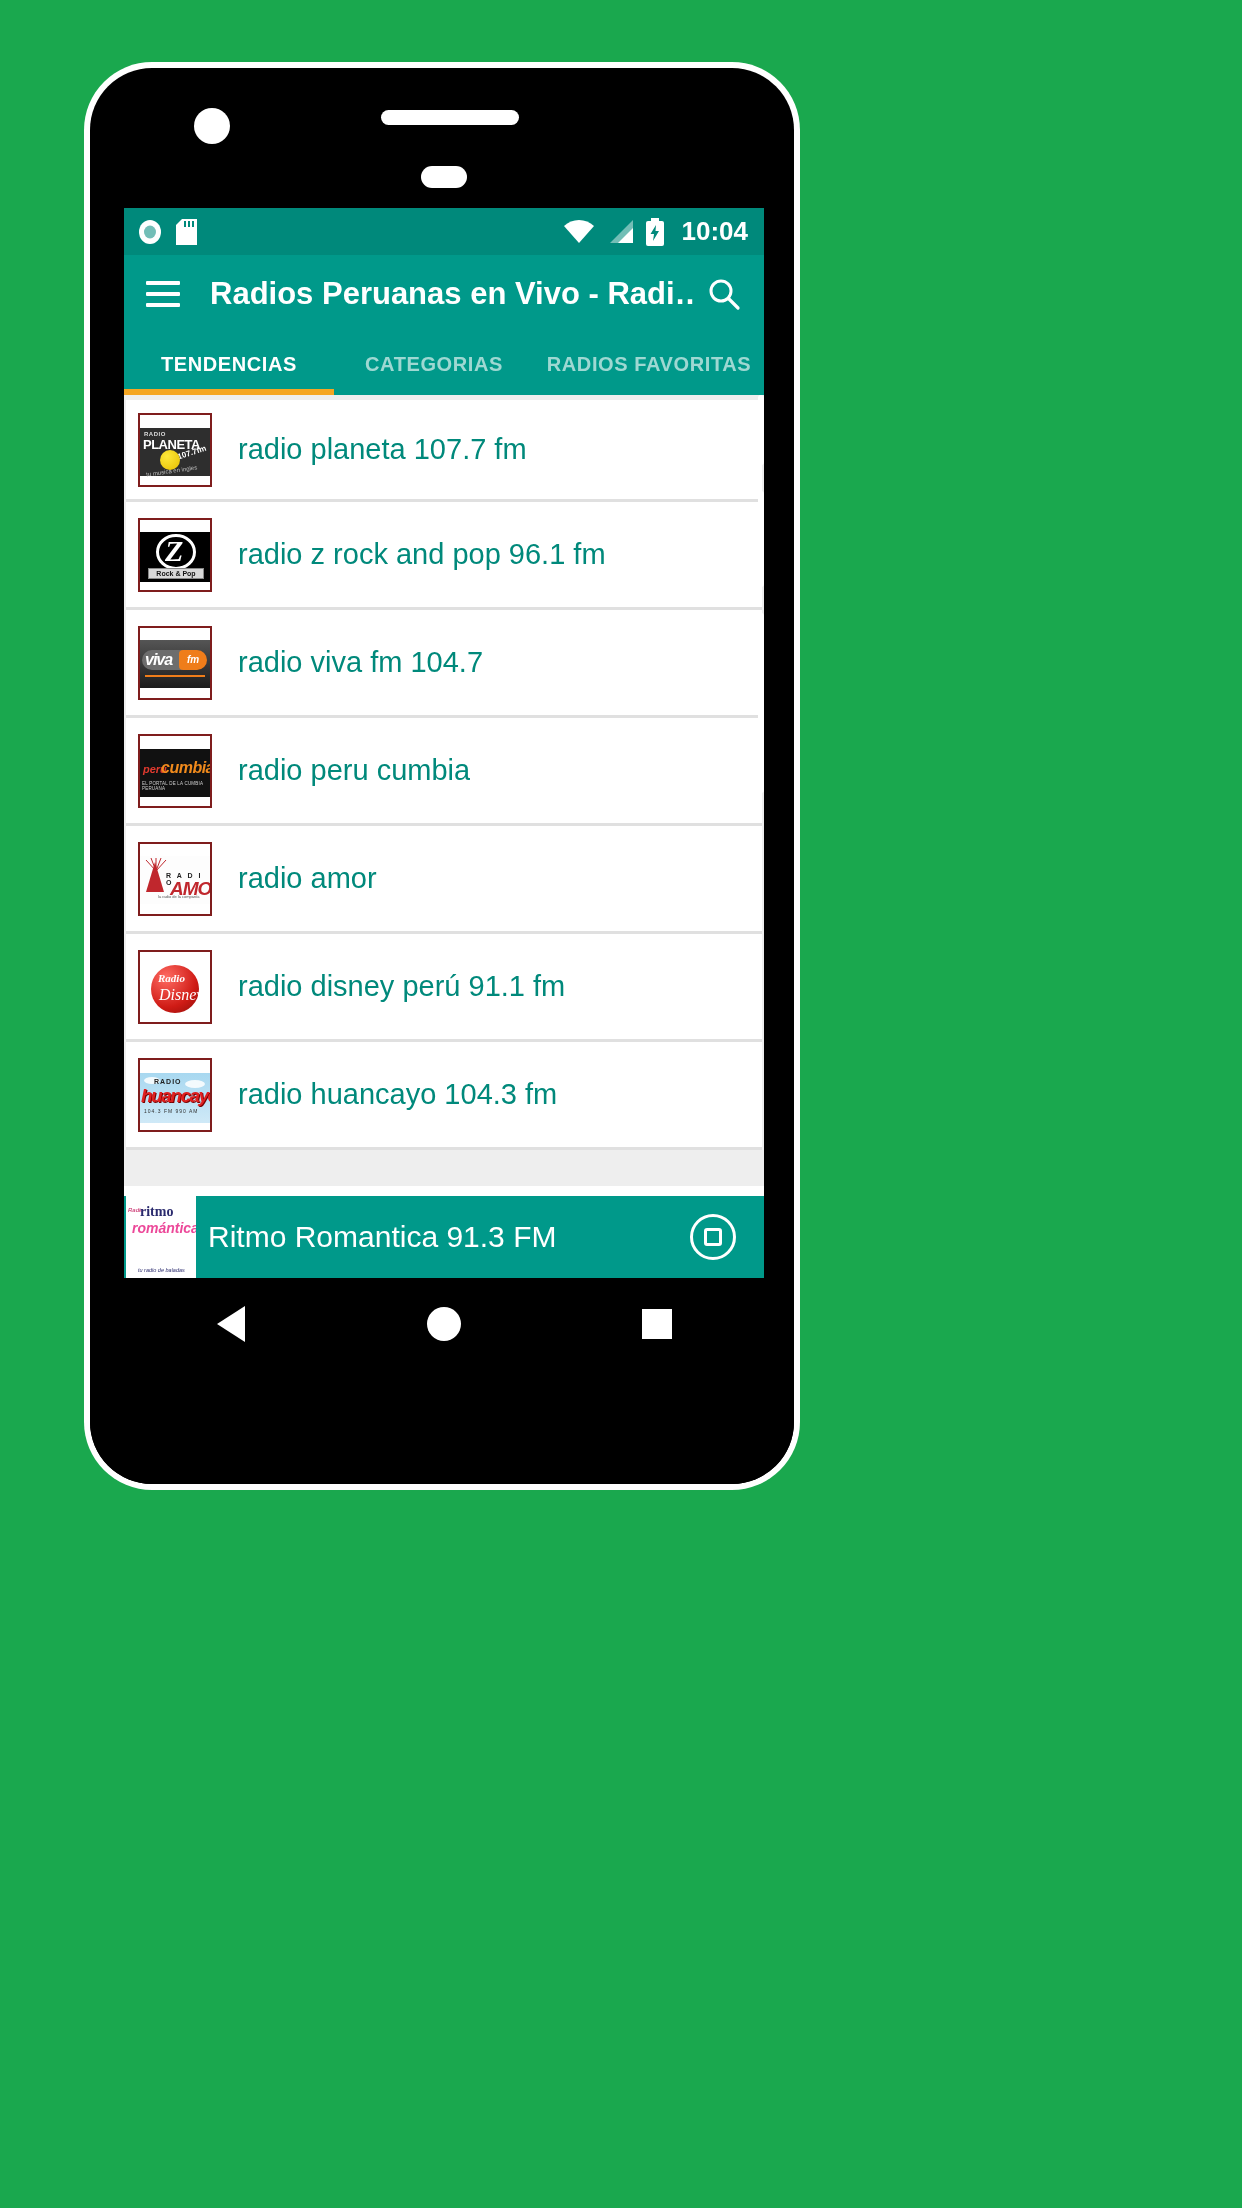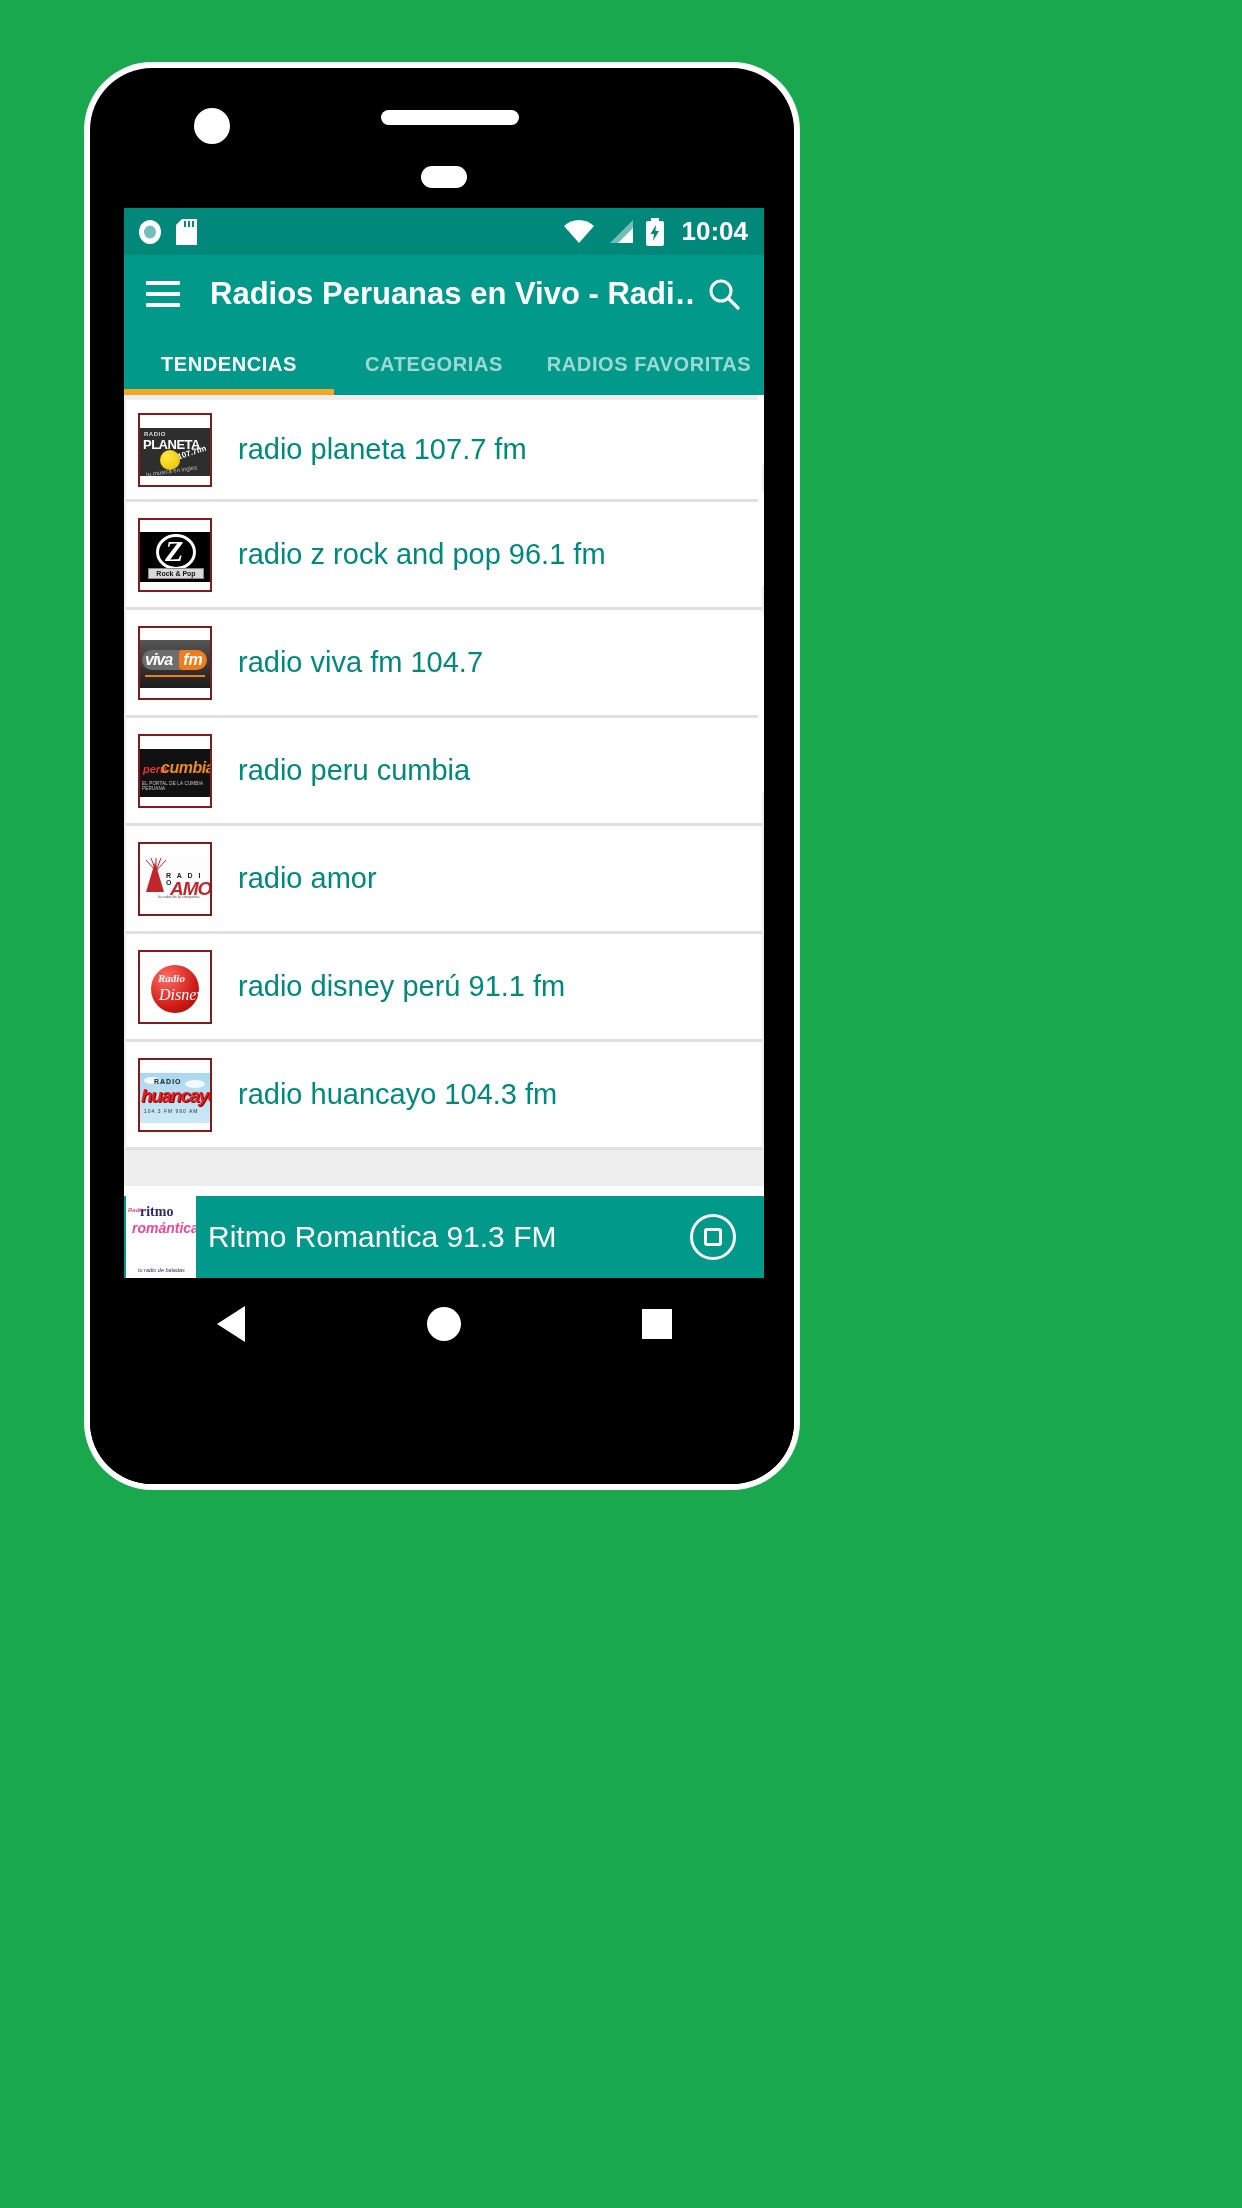--- a/index.html
+++ b/index.html
@@ -168,21 +168,21 @@
   
   .lg-z { top: 12px; height: 50px; background: #000000; }
   .lg-z .z-circle { position:absolute; left:16px; top:2px; width:40px; height:36px; border-radius:50%; border:3px solid #fff; }
   .lg-z .z-letter { position:absolute; left:25px; top:3px; font-size:30px; line-height:32px; color:#fff; font-weight:bold; font-style:italic; font-family:"Liberation Serif",serif;}
   .lg-z .z-bar { position:absolute; left:8px; bottom:3px; width:56px; height:11px; background:#d8d8d8; border:1px solid #888; font-size:7px; color:#111; text-align:center; line-height:9px; font-weight:bold;}
 
   
   .lg-viva { top: 12px; height: 48px; background: linear-gradient(#555,#1c1c1c); }
   .lg-viva .v-plate { position:absolute; left:2px; top:10px; width:42px; height:20px; background:#6d6d6d; border-radius:10px 4px 4px 10px;}
   .lg-viva .v-word { position:absolute; left:5px; top:11px; font-size:16px; color:#fff; font-weight:bold; font-style:italic; letter-spacing:-1px;}
-  .lg-viva .v-fm { position:absolute; right:3px; top:10px; width:28px; height:20px; background:#ef7d1a; border-radius:4px 10px 10px 4px; color:#fff; font-size:16px; font-weight:bold; font-style:italic; text-align:center; line-height:20px;}
+  .lg-viva .v-fm { position:absolute; right:3px; top:10px; width:28px; height:20px; background:#ef7d1a; border-radius:4px 10px 10px 4px; color:#fff; font-size:10px; font-weight:bold; font-style:italic; text-align:center; line-height:20px;}
   .lg-viva .v-line { position:absolute; left:5px; bottom:11px; width:60px; height:2px; background:#ef7d1a;}
 
   
   .lg-cumbia { top: 13px; height: 48px; background: #111111; }
   .lg-cumbia .c-peru { position:absolute; left:3px; top:14px; font-size:11px; color:#e03a2f; font-weight:bold; font-style:italic;}
   .lg-cumbia .c-cumbia { position:absolute; left:21px; top:10px; font-size:16px; color:#f08a1c; font-weight:bold; font-style:italic; letter-spacing:-.5px;}
   .lg-cumbia .c-sub { position:absolute; left:2px; bottom:6px; font-size:4.5px; color:#cfcfcf; letter-spacing:.2px;}
 
   
   .lg-amor { top: 12px; height: 48px; background: #fdfdfd; }

